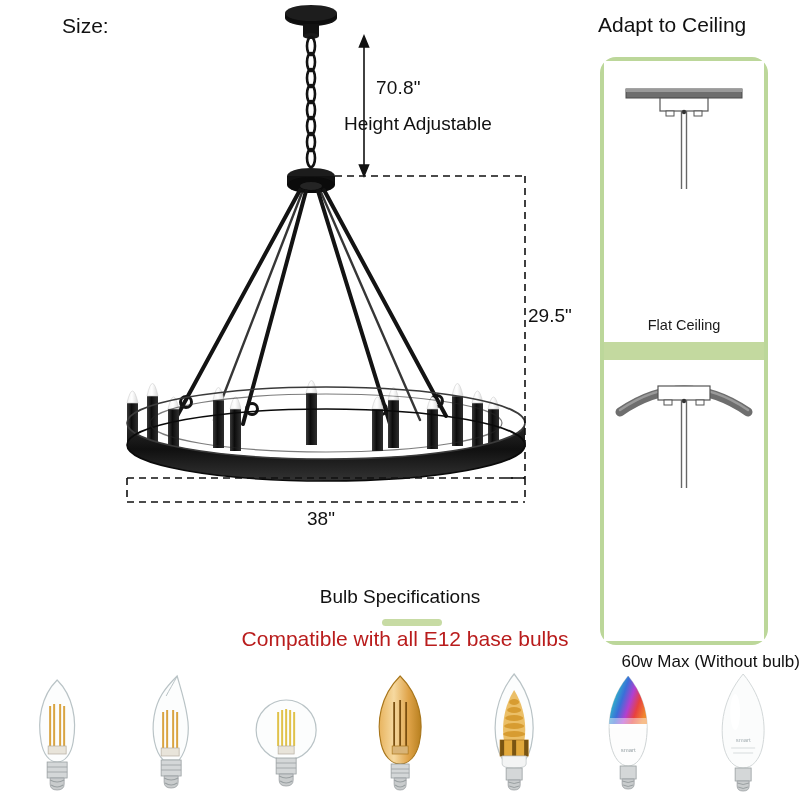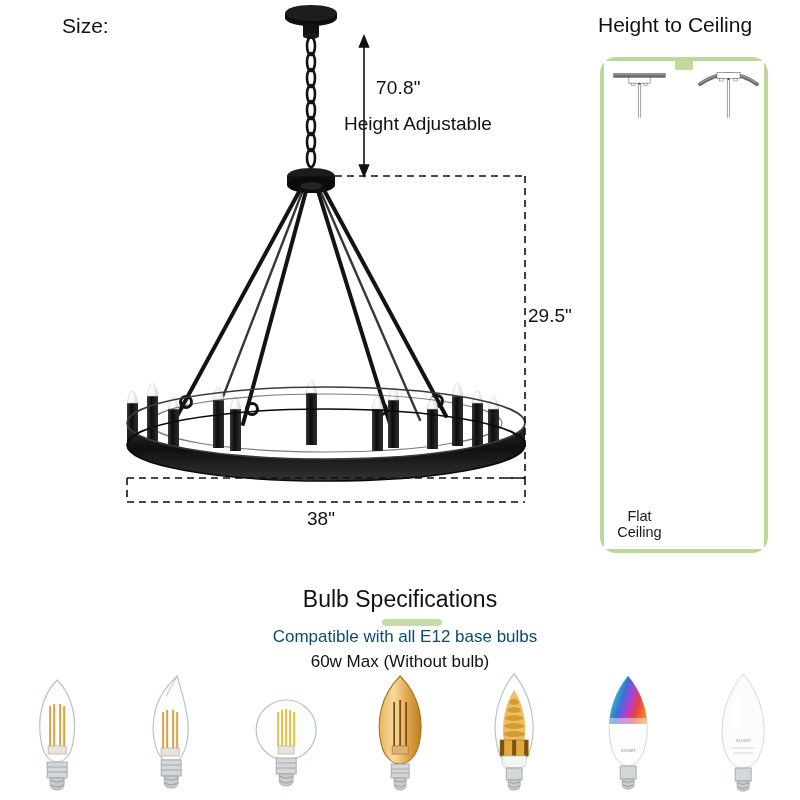--- a/index.html
+++ b/index.html
@@ -17,40 +17,40 @@
   
   .size-label{left:62px;top:14px;font-size:21px;color:#111;}
   .dim-h{left:376px;top:77px;font-size:19px;color:#111;letter-spacing:.2px;}
   .dim-h-sub{left:344px;top:113px;font-size:19px;color:#111;}
   .dim-v{left:528px;top:305px;font-size:19px;color:#111;}
   .dim-w{left:307px;top:508px;font-size:19px;color:#111;}
 
   
   .adapt-title{left:598px;top:13px;font-size:21px;color:#111;}
   .ceil-wrap{
-    left:600px;top:57px;width:168px;height:496px;
+    left:600px;top:57px;width:168px;height:588px;
     border:4px solid #bcd79a;border-radius:16px;
     box-sizing:border-box;background:#fff;
-    display:flex;
+    display:flex;flex-direction:column;
   }
   .ceil-panel{flex:1;position:relative;background:#fff;overflow:hidden;}
   .ceil-divider{height:9px;background:#c3d99f;flex:0 0 9px;}
   .ceil-cap{
     position:absolute;left:0;right:0;bottom:9px;
     text-align:center;font-size:14.5px;color:#1a1a1a;
   }
   .ceil-art{position:absolute;left:0;right:0;top:0;bottom:26px;}
 
   
-  .bulbspec-title{left:0;right:0;top:586px;text-align:center;font-size:23px;color:#111;}
+  .bulbspec-title{left:0;right:0;top:586px;text-align:center;font-size:19px;color:#111;}
   .bulbspec-underline{
     left:382px;top:619px;width:60px;height:7px;border-radius:4px;background:#c7dba4;
   }
-  .bulbspec-l1{left:10px;right:0;top:627px;text-align:center;font-size:17px;color:#0c4a6e;}
-  .bulbspec-l2{left:0;right:0;top:652px;text-align:center;font-size:17px;color:#111;}
+  .bulbspec-l1{left:10px;right:0;top:627px;text-align:center;font-size:21px;color:#b91c1c;}
+  .bulbspec-l2{left:0;right:0;top:652px;text-align:right;font-size:17px;color:#111;}
   .bulb-row{left:0;top:672px;width:800px;height:128px;display:flex;align-items:flex-end;}
   .bulb-cell{flex:1;height:128px;position:relative;}
 
   svg{display:block;overflow:visible;}
 </style>
 </head>
 <body>
 
 <div class="stage">
 
@@ -194,21 +194,21 @@
       <line x1="525" y1="478" x2="525" y2="502"></line>
       <line x1="127" y1="502" x2="525" y2="502"></line>
     </g>
   </svg>
 
   <div class="abs dim-h">70.8"</div>
   <div class="abs dim-h-sub">Height Adjustable</div>
   <div class="abs dim-v">29.5"</div>
   <div class="abs dim-w">38"</div>
 
-  <div class="abs adapt-title">Height to Ceiling</div>
+  <div class="abs adapt-title">Adapt to Ceiling</div>
 
   <div class="abs ceil-wrap">
 
     <div class="ceil-panel">
       <svg class="ceil-art" viewBox="0 0 160 140">
         <rect x="22" y="28" width="116" height="9" fill="#6e6e6e" stroke="#4a4a4a" stroke-width="1"></rect>
         <rect x="22" y="28" width="116" height="3" fill="#9a9a9a"></rect>
         <rect x="56" y="37" width="48" height="13" fill="#fff" stroke="#555" stroke-width="1.2"></rect>
         <rect x="62" y="50" width="8" height="5" fill="#fff" stroke="#555" stroke-width="1"></rect>
         <rect x="90" y="50" width="8" height="5" fill="#fff" stroke="#555" stroke-width="1"></rect>

